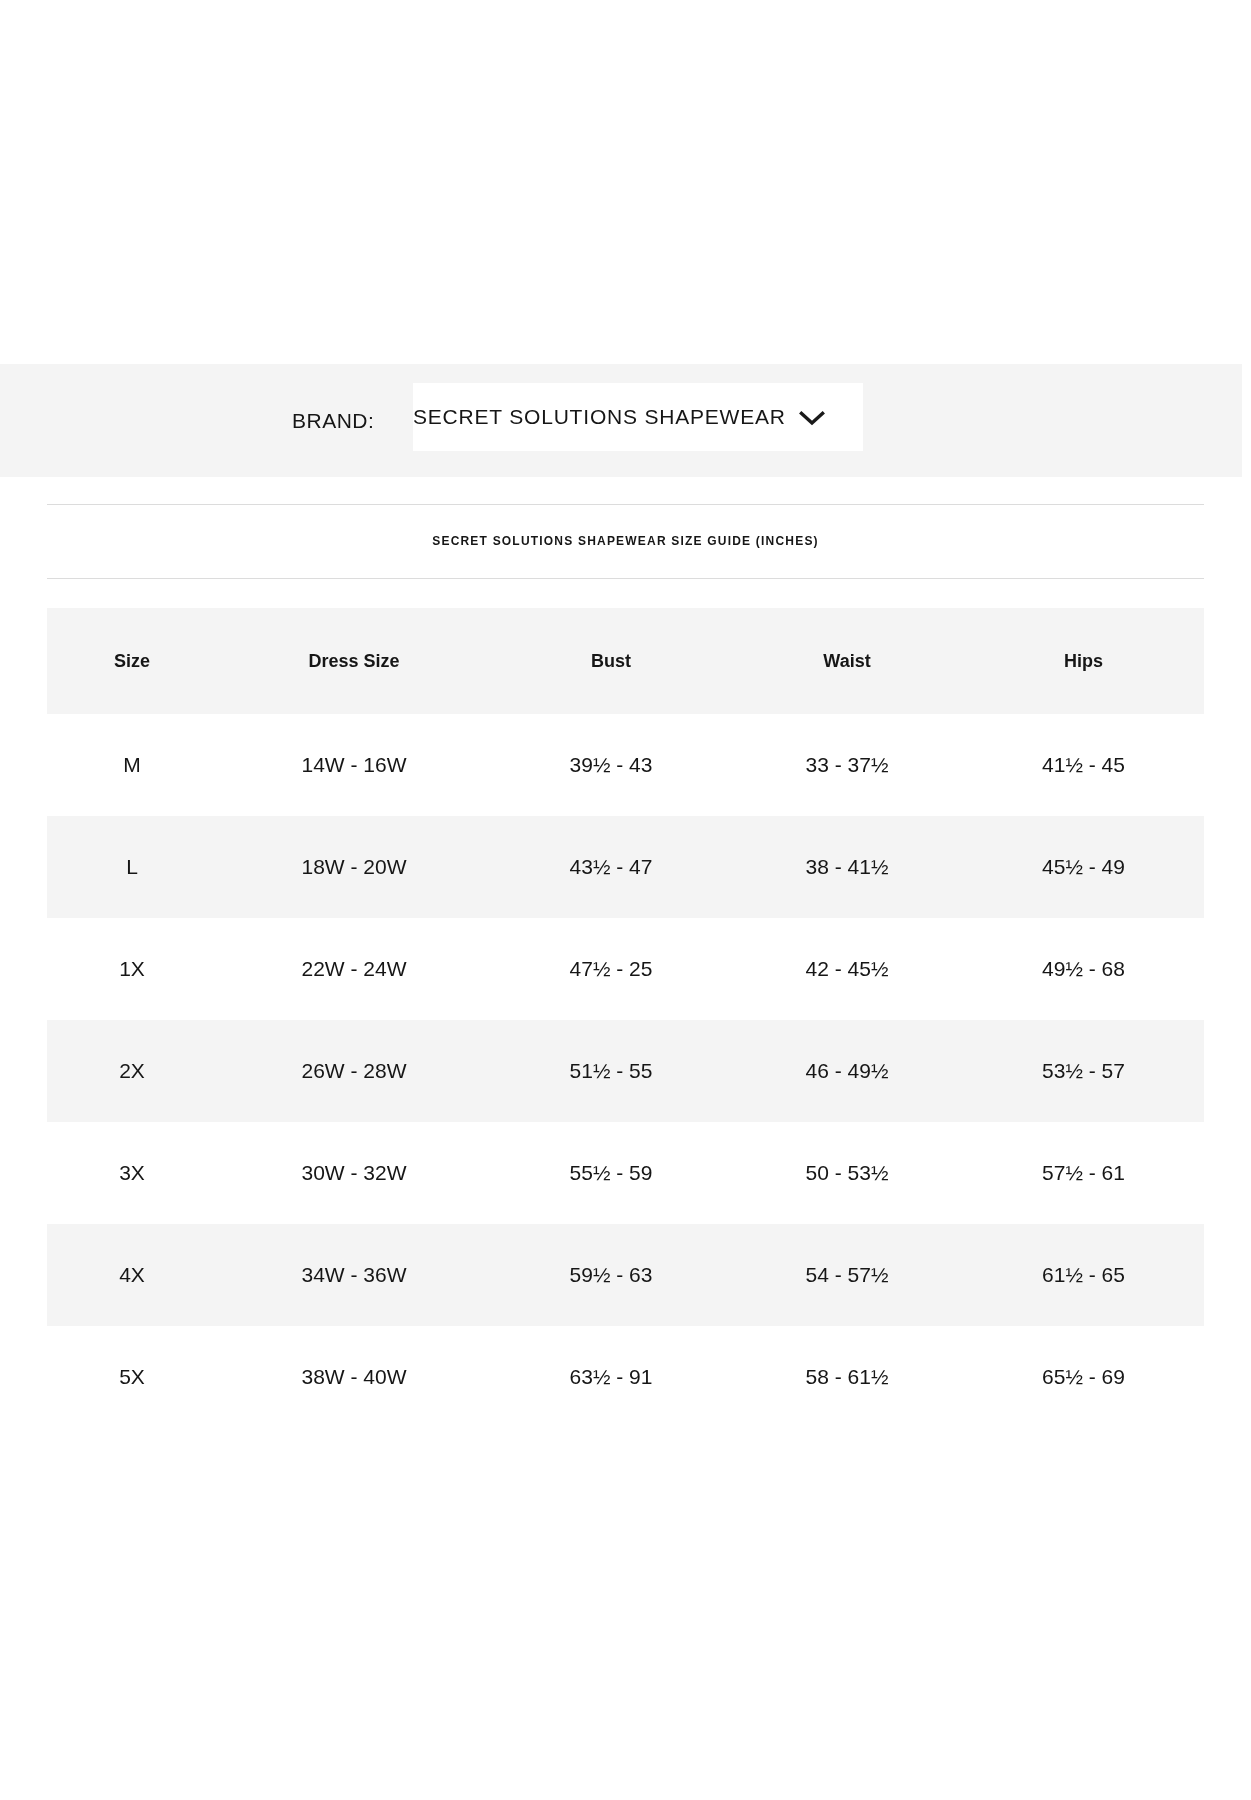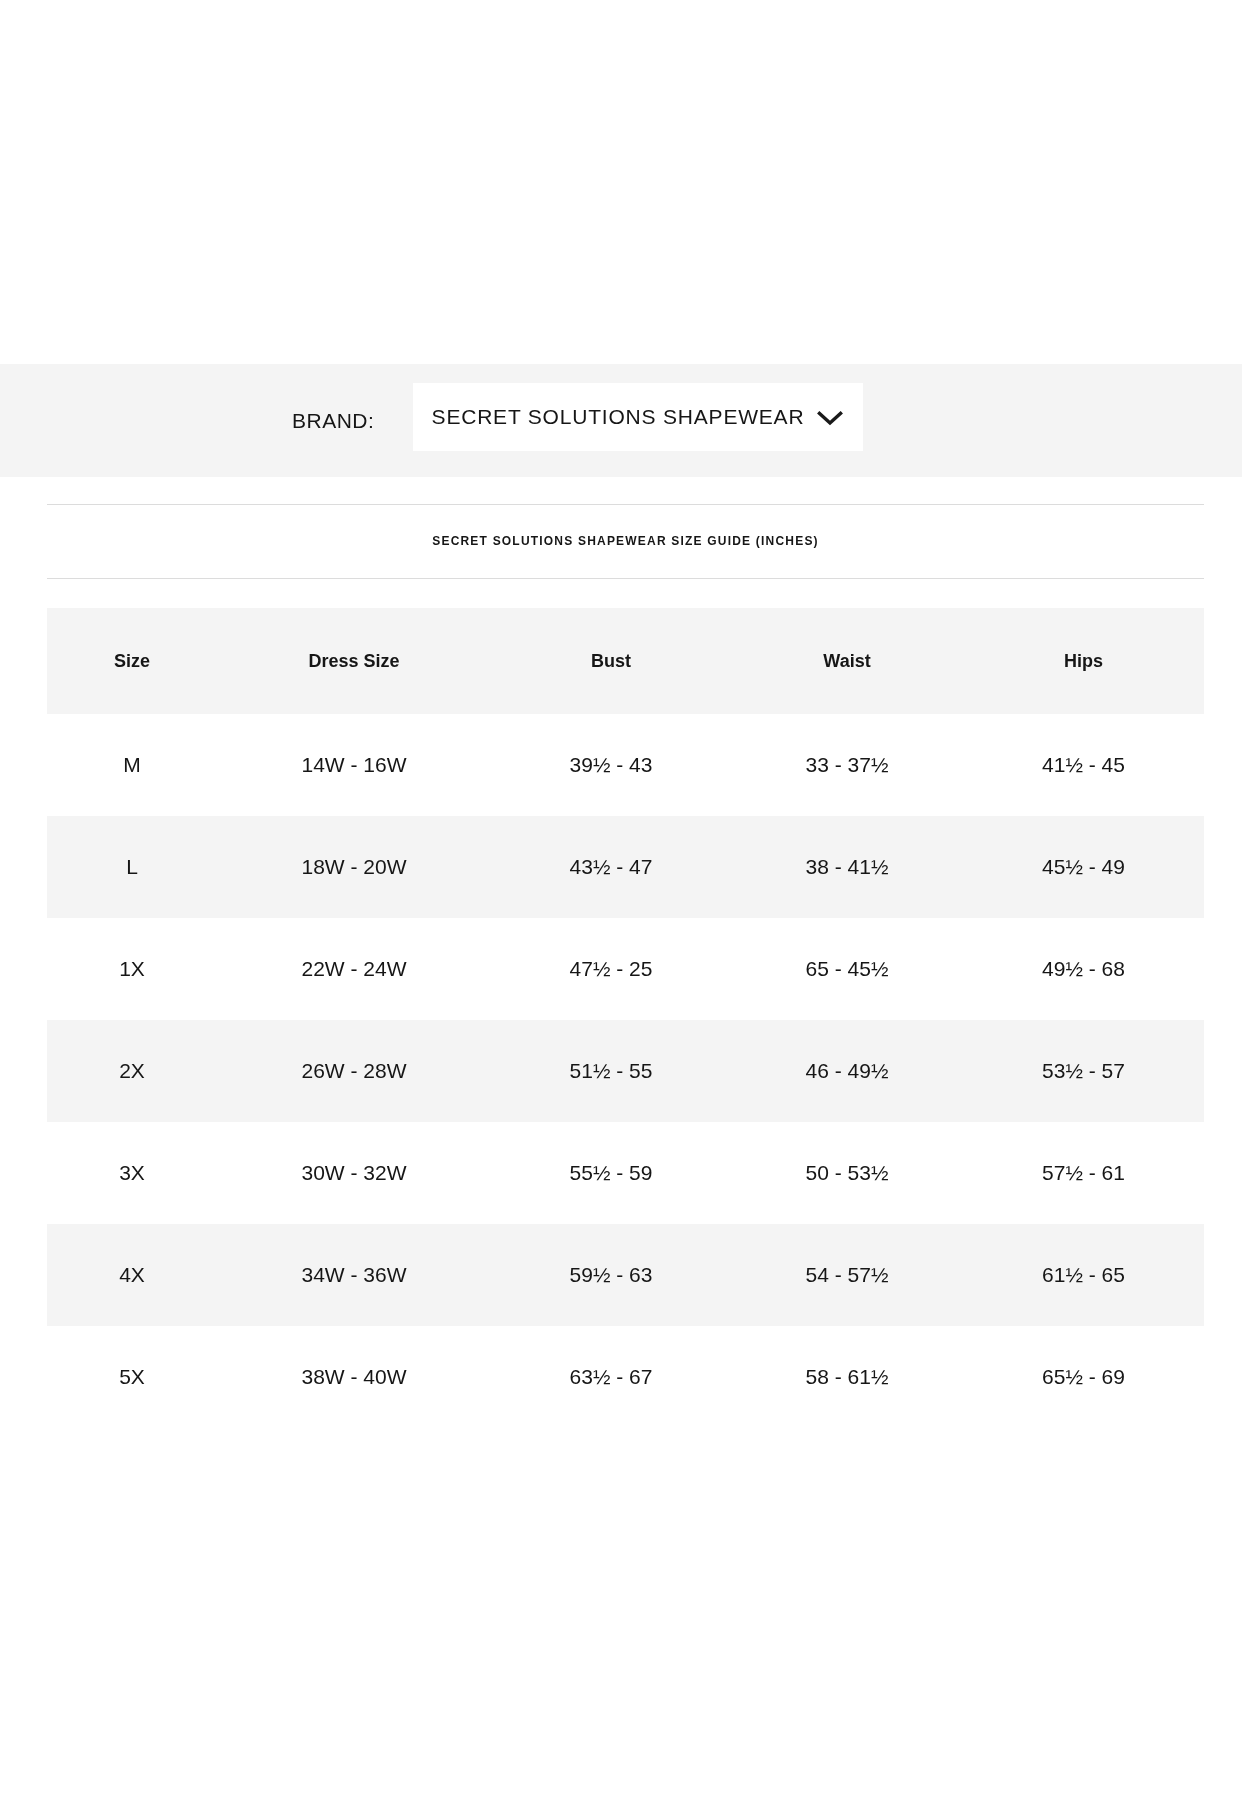--- a/index.html
+++ b/index.html
@@ -43,21 +43,21 @@
   }
   .brand-dropdown {
     position: absolute;
     left: 413px;
     top: 19px;
     width: 450px;
     height: 68px;
     background: var(--dropdown-bg, #ffffff);
     display: flex;
     align-items: center;
-    justify-content: center;
+    justify-content: flex-start;
     gap: 12px;
     cursor: pointer;
   }
   .brand-dropdown .value {
     font-size: 21px;
     letter-spacing: 0.8px;
     white-space: nowrap;
   }
   .chevron-icon {
     display: inline-flex;
@@ -180,21 +180,21 @@
           <td>L</td>
           <td>18W - 20W</td>
           <td>43½ - 47</td>
           <td>38 - 41½</td>
           <td>45½ - 49</td>
         </tr>
         <tr>
           <td>1X</td>
           <td>22W - 24W</td>
           <td>47½ - 25</td>
-          <td>65 - 45½</td>
+          <td>42 - 45½</td>
           <td>49½ - 68</td>
         </tr>
         <tr>
           <td>2X</td>
           <td>26W - 28W</td>
           <td>51½ - 55</td>
           <td>46 - 49½</td>
           <td>53½ - 57</td>
         </tr>
         <tr>
@@ -207,20 +207,20 @@
         <tr>
           <td>4X</td>
           <td>34W - 36W</td>
           <td>59½ - 63</td>
           <td>54 - 57½</td>
           <td>61½ - 65</td>
         </tr>
         <tr>
           <td>5X</td>
           <td>38W - 40W</td>
-          <td>63½ - 67</td>
+          <td>63½ - 91</td>
           <td>58 - 61½</td>
           <td>65½ - 69</td>
         </tr>
       </tbody>
   </table>
 
 </div>
 
 </body></html>

